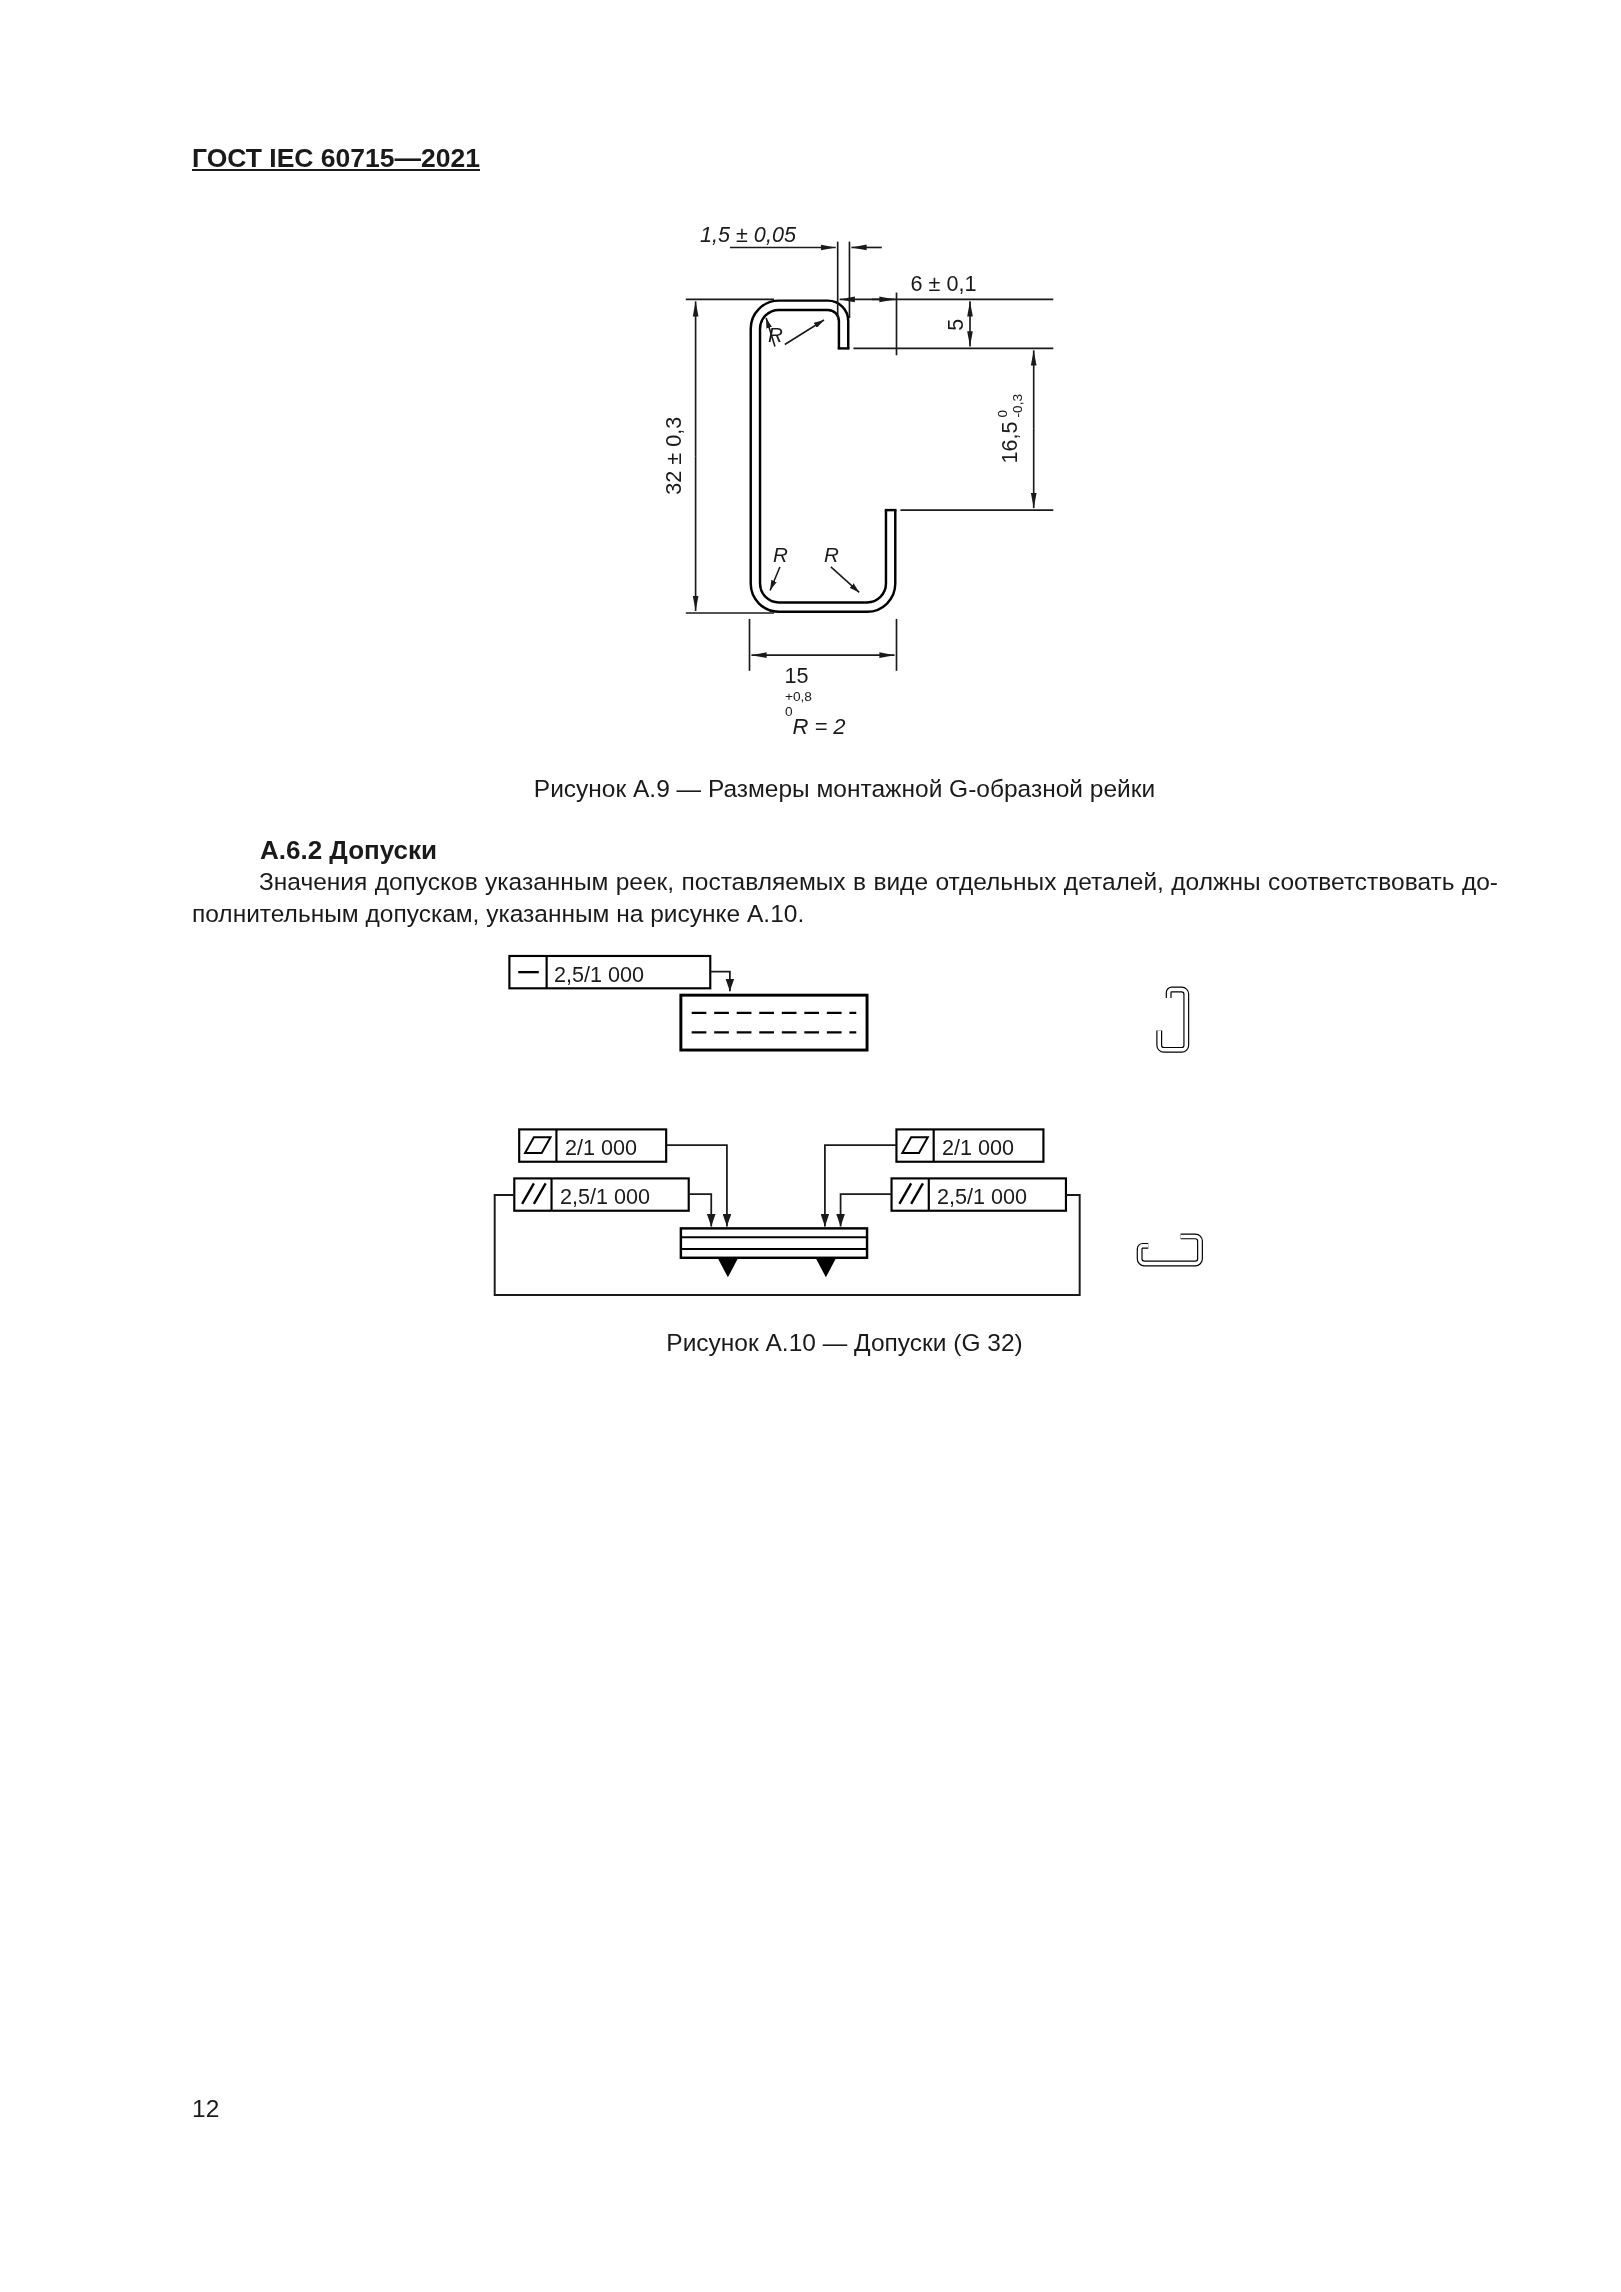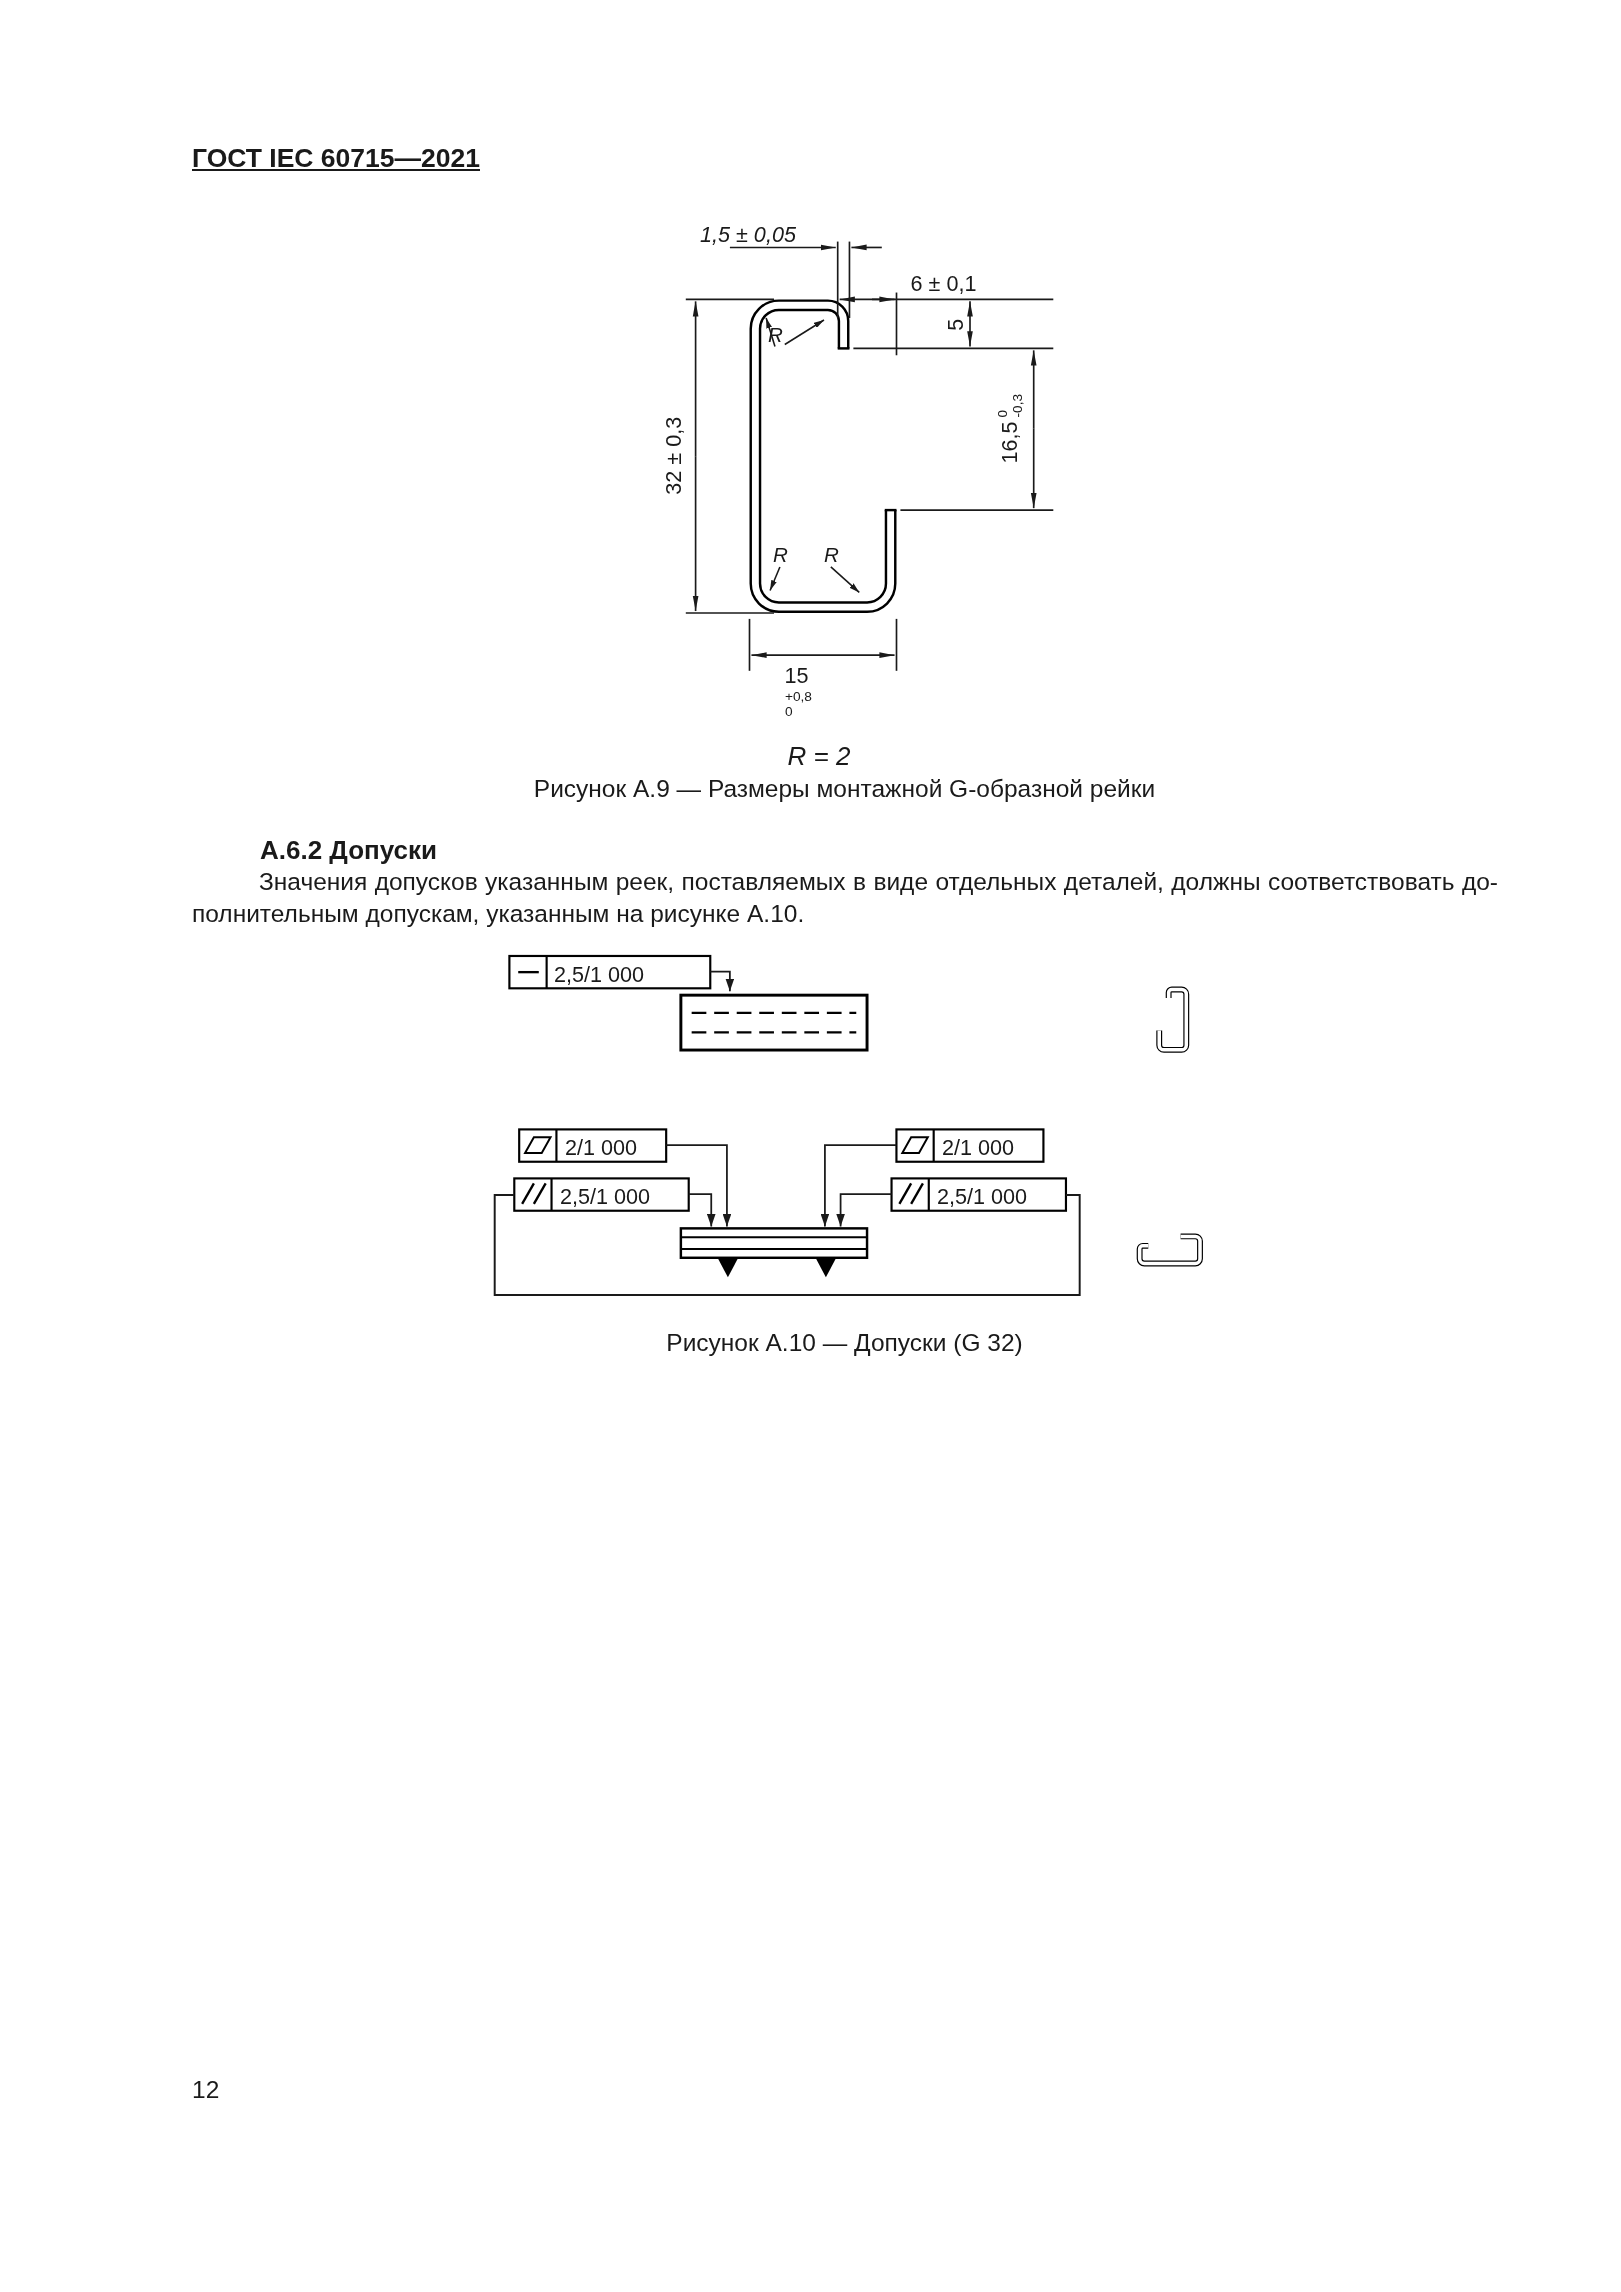--- a/index.html
+++ b/index.html
@@ -6,29 +6,29 @@
   body{
     width:1621px;height:2293px;background:#ffffff;position:relative;
     font-family:"Liberation Sans",sans-serif;color:#1a1a1a;
   }
   .abs{position:absolute;}
   .hdr{font-size:26.5px;font-weight:bold;white-space:nowrap;}
   .body-text{font-size:24.5px;line-height:31px;}
   .caption{font-size:24.5px;text-align:center;}
   .heading{font-size:26px;font-weight:bold;white-space:nowrap;}
   .dim{font-size:21.6px;white-space:nowrap;}
-  .dim-lg{font-size:26px;white-space:nowrap;margin-top:27px;}
+  .dim-lg{font-size:22px;white-space:nowrap;}
   .rot{transform:rotate(-90deg);}
   .cen{display:flex;align-items:center;justify-content:center;}
   .tol{display:inline-flex;flex-direction:column;font-size:13.7px;line-height:1.1;margin-left:3.9px;}
   .tol span{display:block;}
   .rlabel{font-size:20.6px;font-style:italic;}
   .ital{font-style:italic;}
   svg{position:absolute;overflow:visible;}
-  .pgnum{font-size:24.5px;}
+  .pgnum{font-size:24.5px;margin-top:19px;}
 </style>
 </head>
 <body>
 
 <svg width="0" height="0">
   <defs>
     <path id="gp" fill="none" d="M 861 355 L 861 327 A 16 16 0 0 0 845 311 L 795 311 A 24 24 0 0 0 771 335 L 771 595 A 24 24 0 0 0 795 619 L 885 619 A 24 24 0 0 0 909 595 L 909 520"></path>
     <marker id="arrD" markerUnits="userSpaceOnUse" markerWidth="16" markerHeight="7" refX="15.5" refY="3.5" orient="auto">
       <polygon points="0,0.6 15.5,3.5 0,6.4" fill="#1a1a1a"></polygon>
     </marker>

